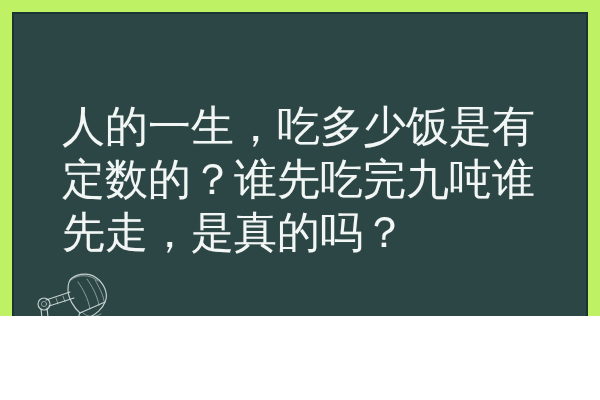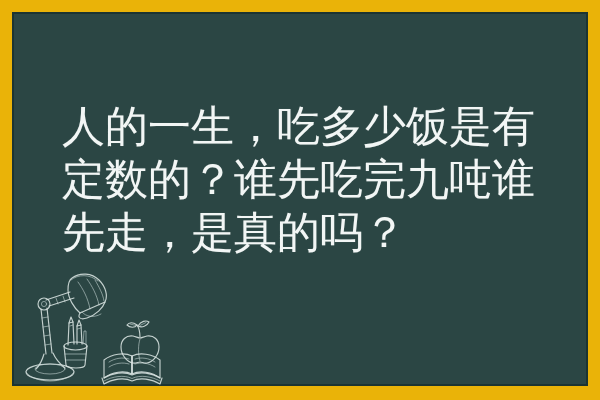--- a/index.html
+++ b/index.html
@@ -10,23 +10,23 @@
   body {
     width: 600px;
     height: 400px;
     overflow: hidden;
     font-family: "Liberation Sans", "DejaVu Sans", sans-serif;
   }
 
   #poster {
     position: relative;
     width: 600px;
-    height: 400px;
+    height: 316px;
     box-sizing: border-box;
-    background: #eab308;
+    background: #bef264;
     overflow: hidden;
   }
 
   
   #board {
     position: absolute;
     left: 12px;
     top: 12px;
     width: 576px;
     height: 374px;

